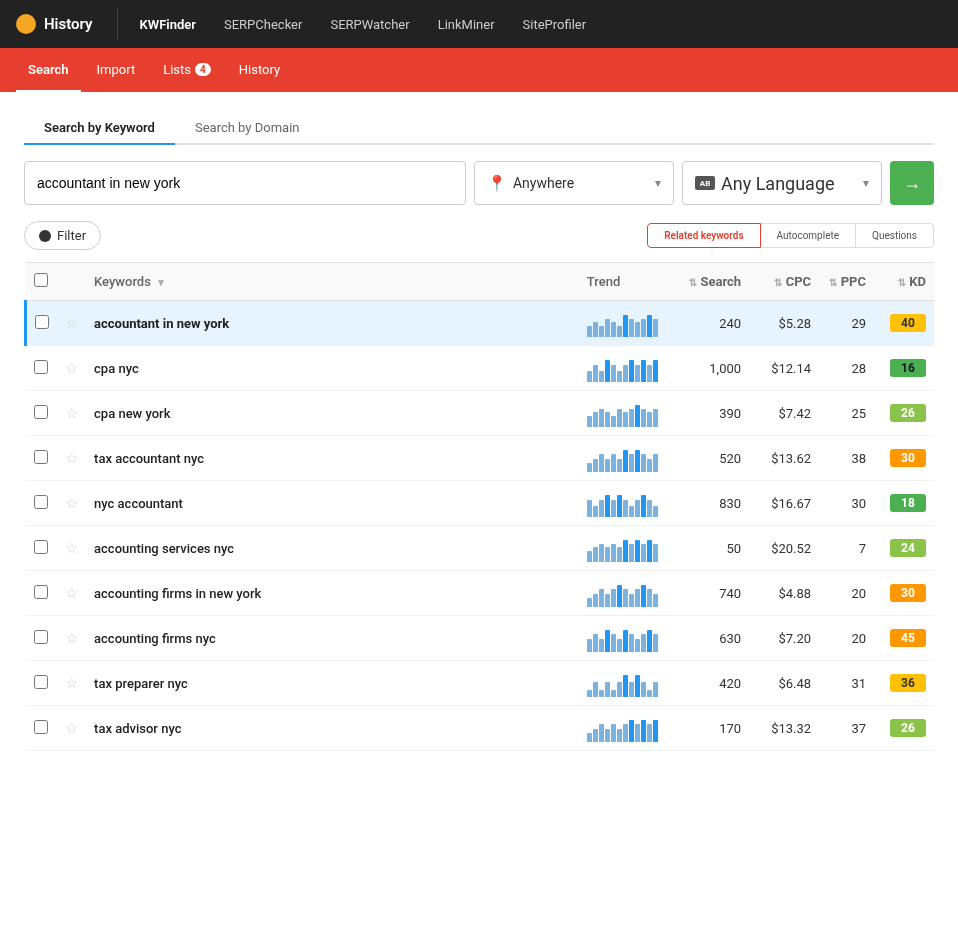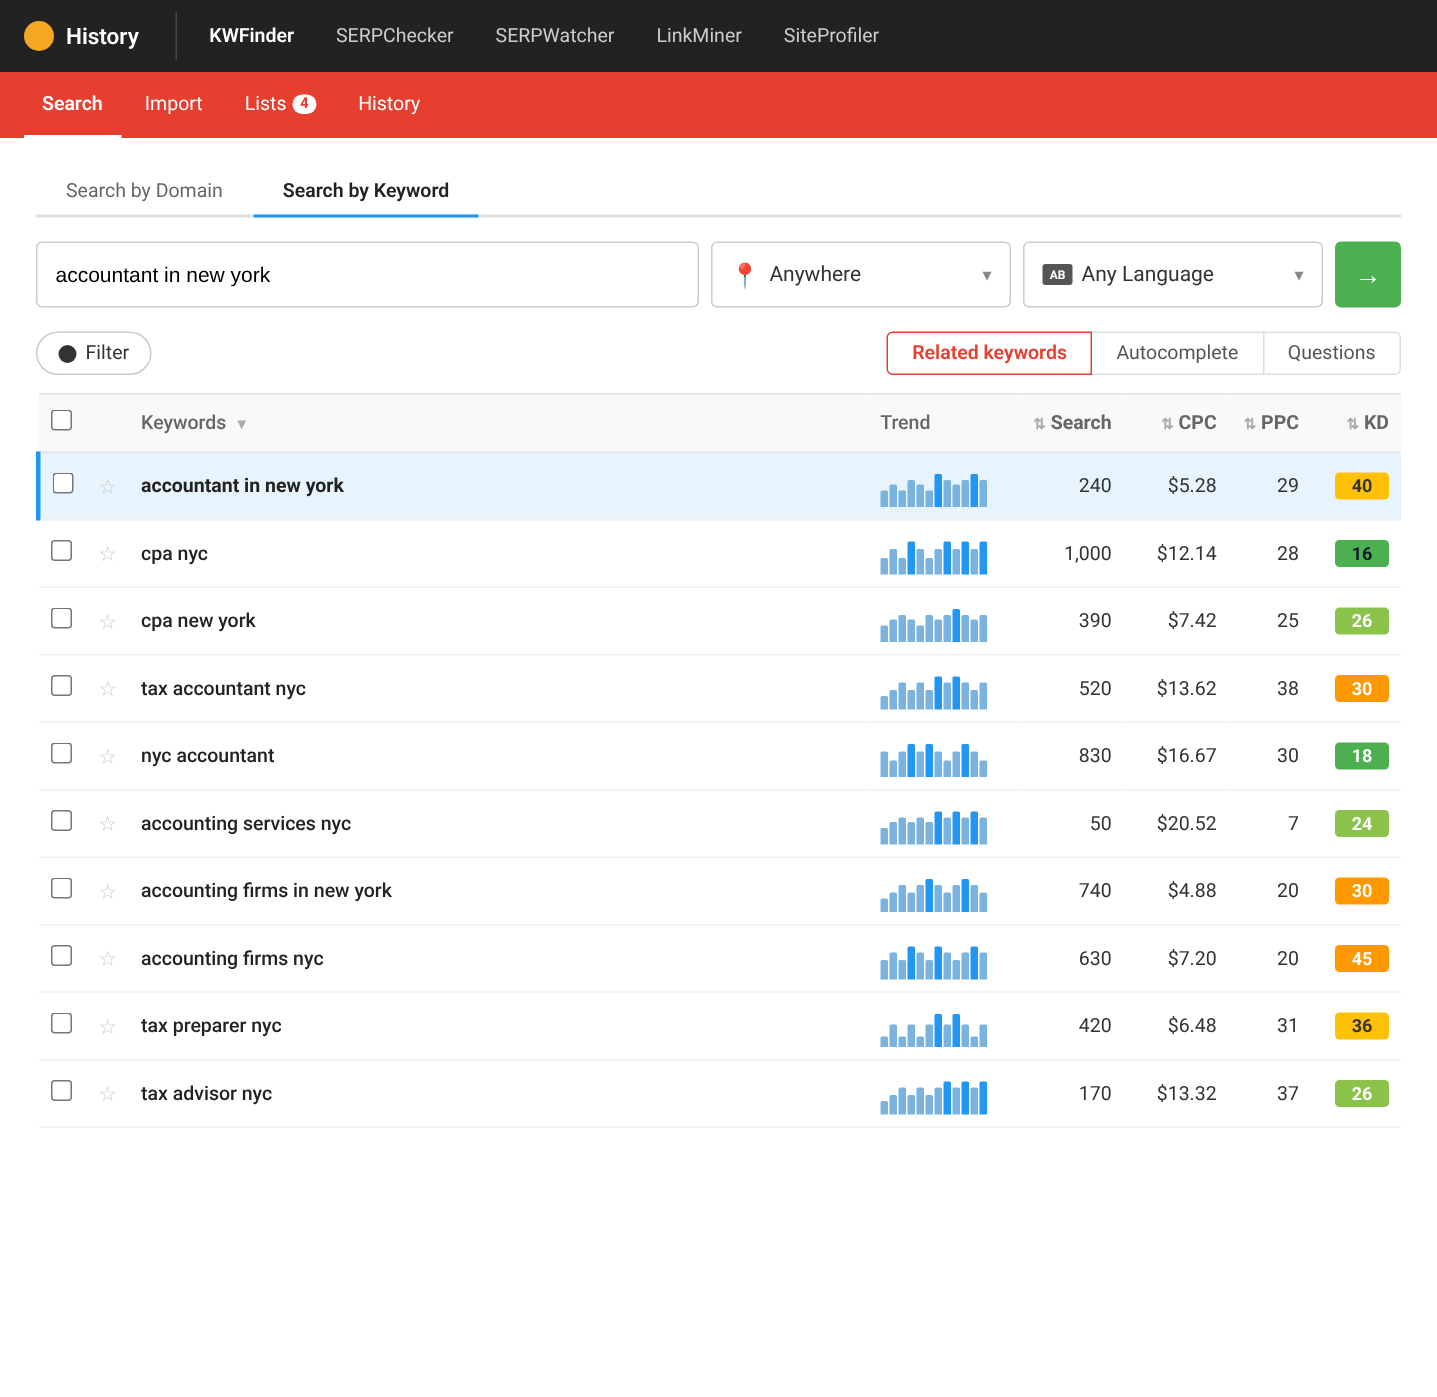--- a/index.html
+++ b/index.html
@@ -152,21 +152,21 @@
       width: 20px; height: 14px;
       background: #555;
       border-radius: 2px;
       font-size: 8px;
       display: flex;
       align-items: center;
       justify-content: center;
       color: #fff;
       font-weight: 700;
     }
-    .language-text { font-size: 14px; color: #333; flex: 1; }
+    .language-text { font-size: 18px; color: #333; flex: 1; }
     .language-chevron { color: #888; font-size: 12px; }
     .search-go-btn {
       width: 44px; height: 44px;
       background: #4caf50;
       border: none;
       border-radius: 4px;
       cursor: pointer;
       display: flex;
       align-items: center;
       justify-content: center;
@@ -198,21 +198,21 @@
       border-radius: 50%;
     }
     .keyword-type-tabs {
       display: flex;
       gap: 0;
     }
     .kw-tab {
       padding: 6px 16px;
       border: 1px solid #ddd;
       cursor: pointer;
-      font-size: 13px;
+      font-size: 10px;
       background: #fff;
       color: #555;
     }
     .kw-tab:first-child { border-radius: 4px 0 0 4px; }
     .kw-tab:last-child { border-radius: 0 4px 4px 0; }
     .kw-tab.active {
       background: #fff;
       color: #e63e2f;
       border-color: #e63e2f;
       font-weight: 600;
@@ -328,22 +328,22 @@
     <span class="badge">4</span>
   </div>
   <div class="sub-nav-item">
     <span>History</span>
   </div>
 </div>
 
 <div class="main">
 
   <div class="search-tabs">
+    <div class="search-tab active">Search by Keyword</div>
     <div class="search-tab">Search by Domain</div>
-    <div class="search-tab active">Search by Keyword</div>
   </div>
 
   <div class="search-row">
     <input class="search-keyword-input" type="text" value="accountant in new york" style="">
     <div class="location-selector">
       <span class="location-pin-icon">📍</span>
       <span class="location-text">Anywhere</span>
       <span class="location-chevron">▾</span>
     </div>
     <div class="language-selector">

